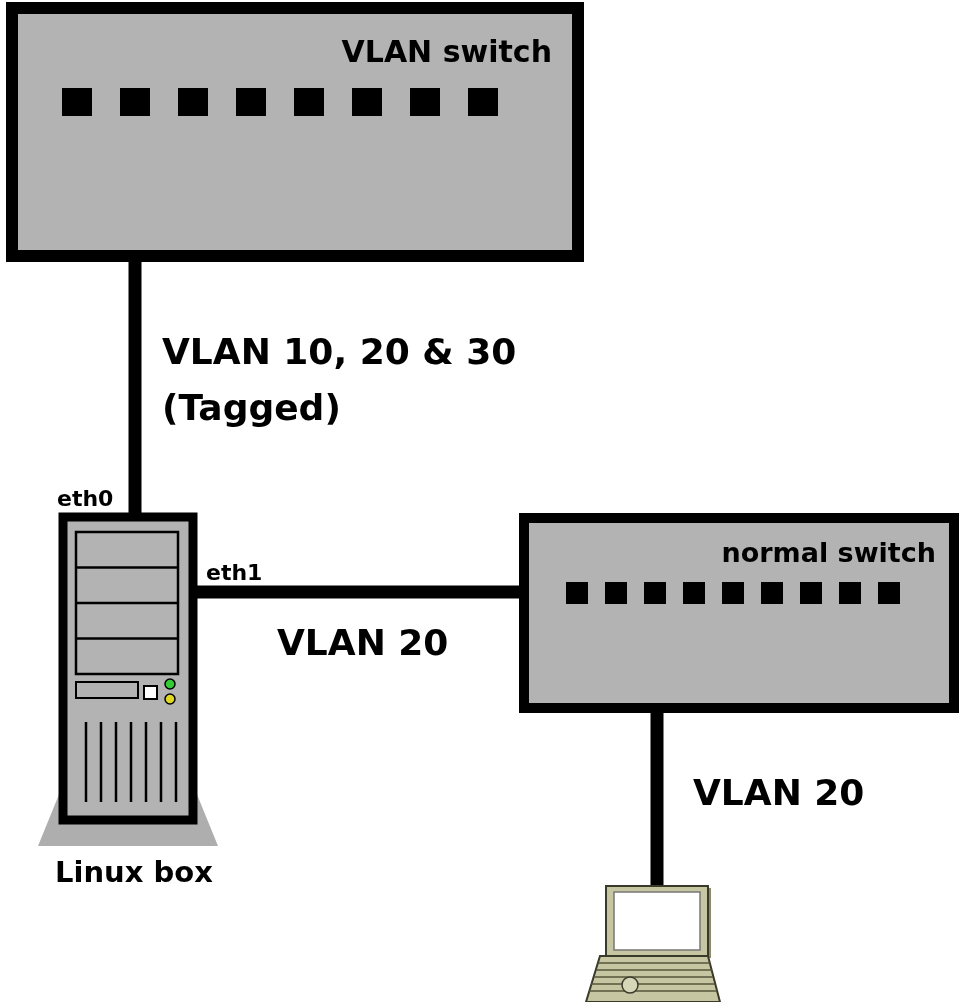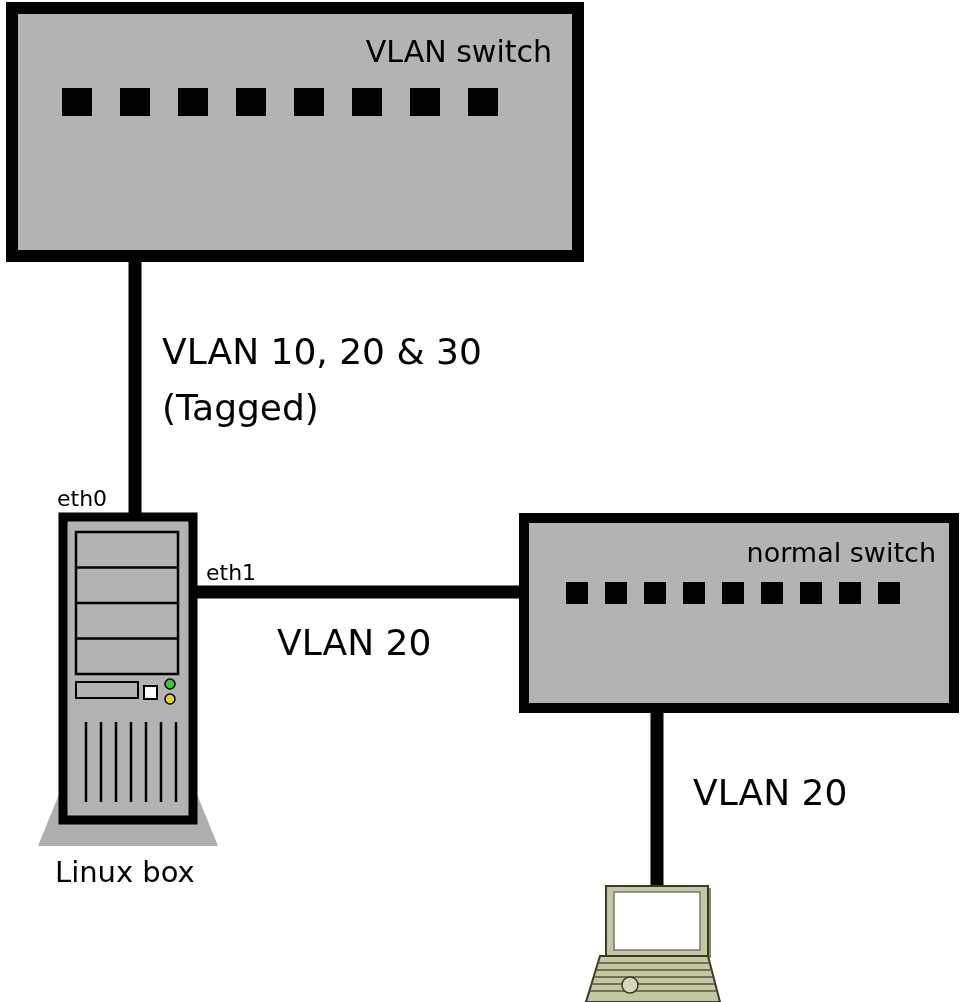--- a/index.html
+++ b/index.html
@@ -1,16 +1,16 @@
 <!DOCTYPE html>
 <html><head>
 <meta charset="utf-8">
 <style>
   html, body { margin: 0; padding: 0; background: #ffffff; }
-  .stage { width: 960px; height: 1002px; position: relative; margin: 0 auto; }
+  .stage { width: 960px; height: 1002px; position: relative; margin: 0 auto; font-weight: bold; }
   svg { display: block; }
   text { font-family: "DejaVu Sans", "Liberation Sans", sans-serif; fill: #000; }
   .t-switch   { font-size: 30px; }
   .t-nswitch  { font-size: 27px; }
   .t-big      { font-size: 36px; }
   .t-small    { font-size: 22px; }
   .t-linux    { font-size: 29px; }
 </style>
 </head>
 <body>

